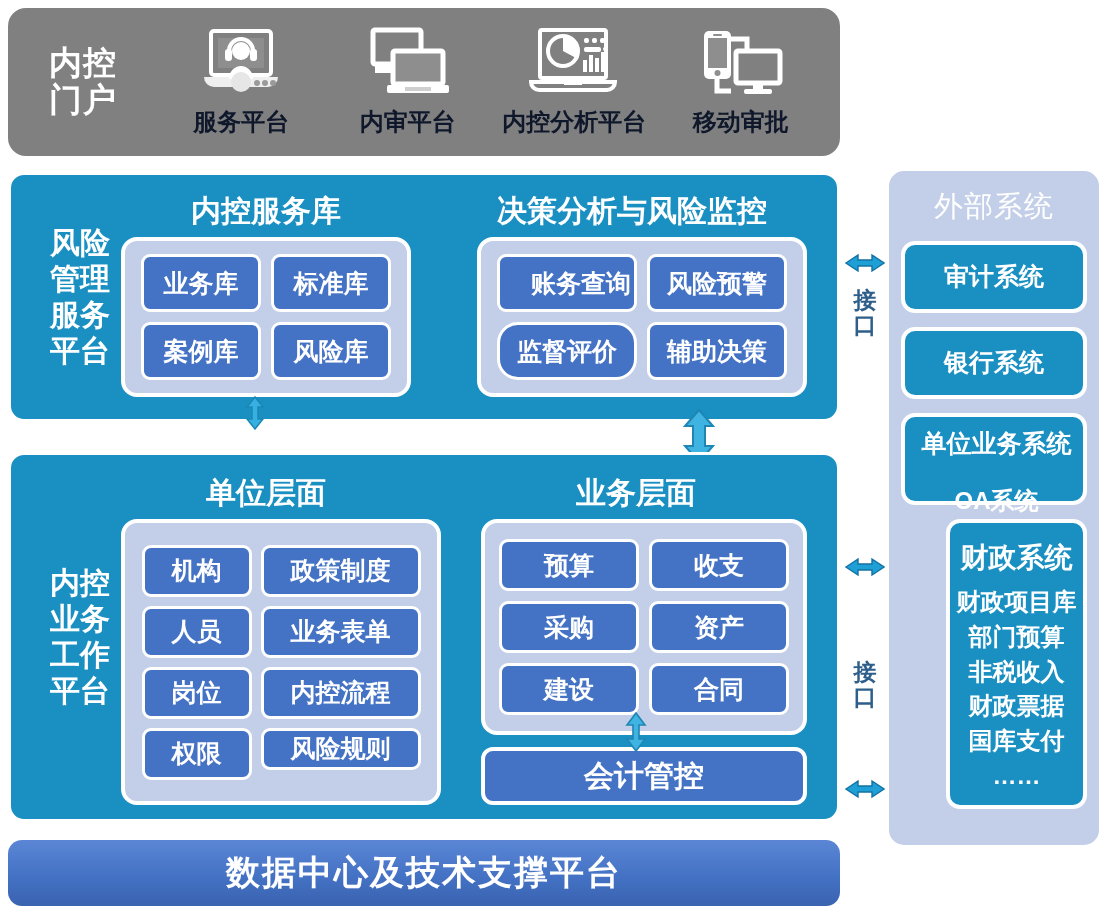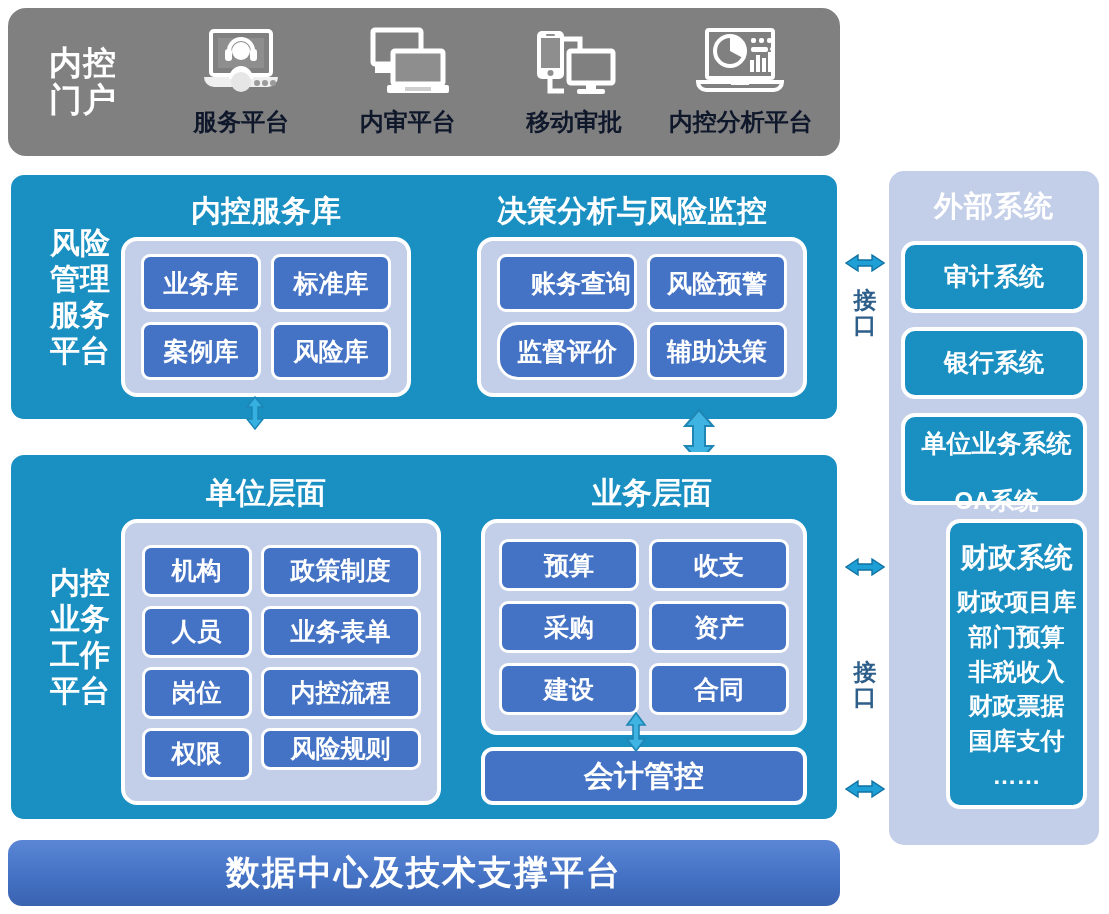--- a/index.html
+++ b/index.html
@@ -153,21 +153,21 @@
     height: 680px;
     background: #c3cfe8;
     border-radius: 18px;
     border: 3px solid #ffffff;
     box-sizing: border-box;
     padding: 10px 12px;
   }
   .external-title {
     color: #ffffff;
     font-size: 29px;
-    font-weight: bold;
+    font-weight: normal;
     text-align: center;
     margin: 6px 0 14px 0;
     letter-spacing: 1px;
   }
   .ext-box {
     background: #1a8fc1;
     border: 4px solid #ffffff;
     border-radius: 14px;
     box-sizing: border-box;
     color: #ffffff;
@@ -258,37 +258,20 @@
         <div class="portal-icon">
           <svg width="86" height="72" viewBox="0 0 86 72">
             <rect x="8" y="3" width="48" height="34" rx="2" fill="none" stroke="#ffffff" stroke-width="5"></rect>
             <rect x="10" y="38" width="22" height="8" fill="#ffffff"></rect>
             <rect x="28" y="24" width="50" height="33" rx="2" fill="#8e8e8e" stroke="#ffffff" stroke-width="5"></rect>
             <rect x="22" y="58" width="62" height="8" rx="2" fill="#ffffff"></rect>
             <rect x="40" y="60" width="26" height="4" fill="#cfcfcf"></rect>
           </svg>
         </div>
         <div class="portal-label">内审平台</div>
-      </div>
-
-      <div class="portal-item">
-        <div class="portal-icon">
-          <svg width="86" height="72" viewBox="0 0 86 72">
-            <rect x="6" y="4" width="27" height="48" rx="5" fill="#ffffff"></rect>
-            <rect x="10" y="11" width="19" height="30" fill="#8e8e8e"></rect>
-            <rect x="15" y="7" width="9" height="2" rx="1" fill="#8e8e8e"></rect>
-            <circle cx="19.5" cy="46" r="3" fill="#8e8e8e"></circle>
-            <path d="M33 12 h16 v14" fill="none" stroke="#ffffff" stroke-width="5"></path>
-            <path d="M19 52 v12 h14" fill="none" stroke="#ffffff" stroke-width="5"></path>
-            <rect x="38" y="24" width="44" height="32" rx="2" fill="none" stroke="#ffffff" stroke-width="5"></rect>
-            <rect x="55" y="56" width="10" height="7" fill="#ffffff"></rect>
-            <rect x="46" y="62" width="28" height="5" rx="2" fill="#ffffff"></rect>
-          </svg>
-        </div>
-        <div class="portal-label">移动审批</div>
       </div>
 
       <div class="portal-item">
         <div class="portal-icon">
           <svg width="96" height="72" viewBox="0 0 96 72">
             <rect x="14" y="3" width="66" height="48" rx="2" fill="none" stroke="#ffffff" stroke-width="4"></rect>
             <circle cx="37" cy="24" r="15" fill="none" stroke="#ffffff" stroke-width="4"></circle>
             <path d="M37 24 L37 9 A15 15 0 0 1 50 31 Z" fill="#ffffff"></path>
             <rect x="58" y="11" width="5" height="5" rx="2" fill="#ffffff"></rect>
             <rect x="66" y="11" width="5" height="5" rx="2" fill="#ffffff"></rect>
@@ -299,20 +282,37 @@
             <rect x="63" y="28" width="4" height="17" fill="#ffffff"></rect>
             <rect x="69" y="31" width="4" height="14" fill="#ffffff"></rect>
             <rect x="75" y="25" width="4" height="20" fill="#ffffff"></rect>
             <path d="M5 55 h84 a8 8 0 0 1 -8 8 h-68 a8 8 0 0 1 -8 -8 z" fill="none" stroke="#ffffff" stroke-width="4"></path>
             <rect x="38" y="53" width="18" height="5" fill="#ffffff"></rect>
           </svg>
         </div>
         <div class="portal-label">内控分析平台</div>
       </div>
 
+      <div class="portal-item">
+        <div class="portal-icon">
+          <svg width="86" height="72" viewBox="0 0 86 72">
+            <rect x="6" y="4" width="27" height="48" rx="5" fill="#ffffff"></rect>
+            <rect x="10" y="11" width="19" height="30" fill="#8e8e8e"></rect>
+            <rect x="15" y="7" width="9" height="2" rx="1" fill="#8e8e8e"></rect>
+            <circle cx="19.5" cy="46" r="3" fill="#8e8e8e"></circle>
+            <path d="M33 12 h16 v14" fill="none" stroke="#ffffff" stroke-width="5"></path>
+            <path d="M19 52 v12 h14" fill="none" stroke="#ffffff" stroke-width="5"></path>
+            <rect x="38" y="24" width="44" height="32" rx="2" fill="none" stroke="#ffffff" stroke-width="5"></rect>
+            <rect x="55" y="56" width="10" height="7" fill="#ffffff"></rect>
+            <rect x="46" y="62" width="28" height="5" rx="2" fill="#ffffff"></rect>
+          </svg>
+        </div>
+        <div class="portal-label">移动审批</div>
+      </div>
+
     </div>
   </div>
 
   <div class="panel" style="left:8px; top:172px; width:832px; height:250px;">
 
     <div class="panel-side-title">
       <span>风险</span>
       <span>管理</span>
       <span>服务</span>
       <span>平台</span>
@@ -364,21 +364,21 @@
       <div class="cell" style="width:110px; height:52px;">机构</div>
       <div class="cell" style="width:160px; height:52px;">政策制度</div>
       <div class="cell" style="width:110px; height:52px;">人员</div>
       <div class="cell" style="width:160px; height:52px;">业务表单</div>
       <div class="cell" style="width:110px; height:52px;">岗位</div>
       <div class="cell" style="width:160px; height:52px;">内控流程</div>
       <div class="cell" style="width:110px; height:52px;">权限</div>
       <div class="cell" style="width:160px; height:42px;text-align:center;">风险规则</div>
     </div>
 
-    <div class="group-heading" style="left:476px; top:18px; width:330px;font-family:Liberation Serif, serif;">业务层面</div>
+    <div class="group-heading" style="left:460px; top:18px; width:330px;font-family:Liberation Serif, serif;">业务层面</div>
 
     <div class="group-box" style="left:470px; top:64px; width:326px; height:216px; gap:10px;">
       <div class="cell" style="width:140px; height:52px;">预算</div>
       <div class="cell" style="width:140px; height:52px;">收支</div>
       <div class="cell" style="width:140px; height:52px;">采购</div>
       <div class="cell" style="width:140px; height:52px;">资产</div>
       <div class="cell" style="width:140px; height:52px;">建设</div>
       <div class="cell" style="width:140px; height:52px;">合同</div>
     </div>
 

